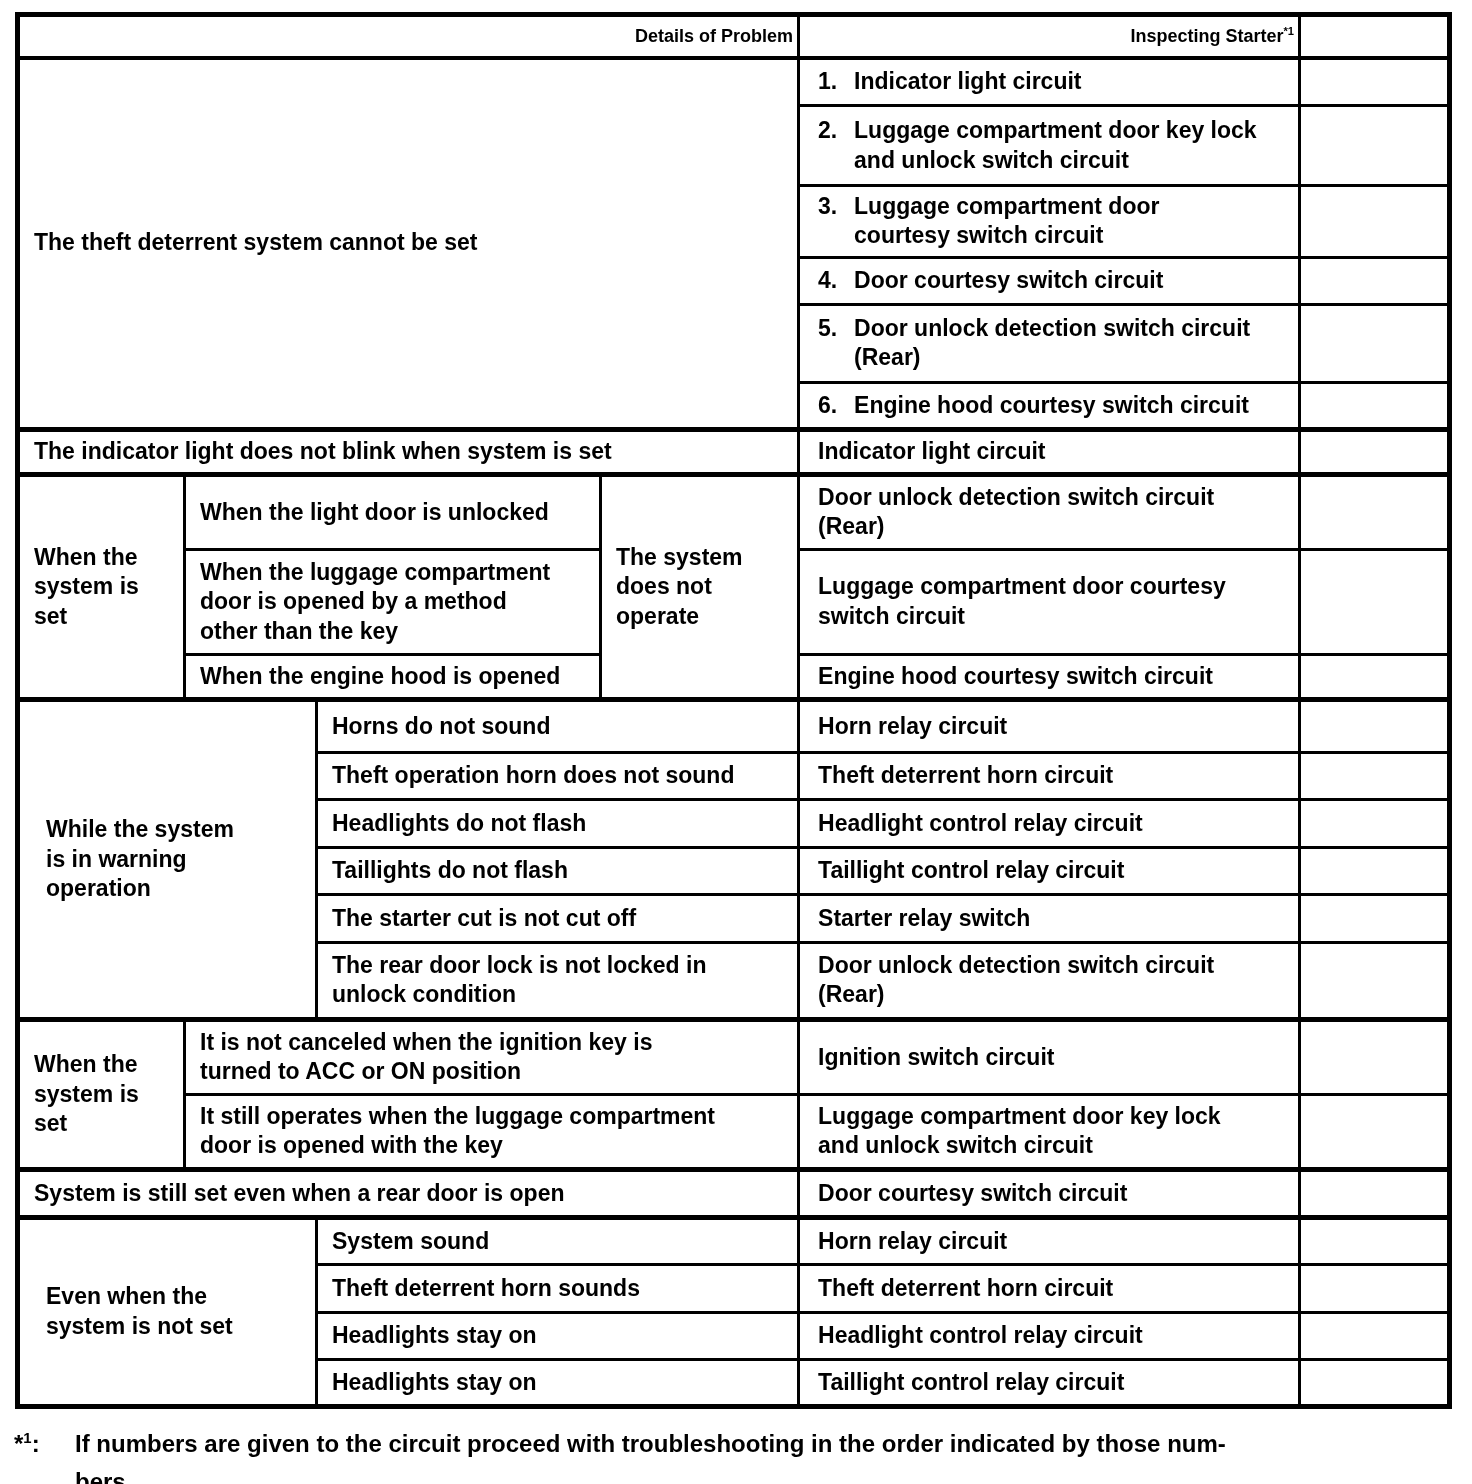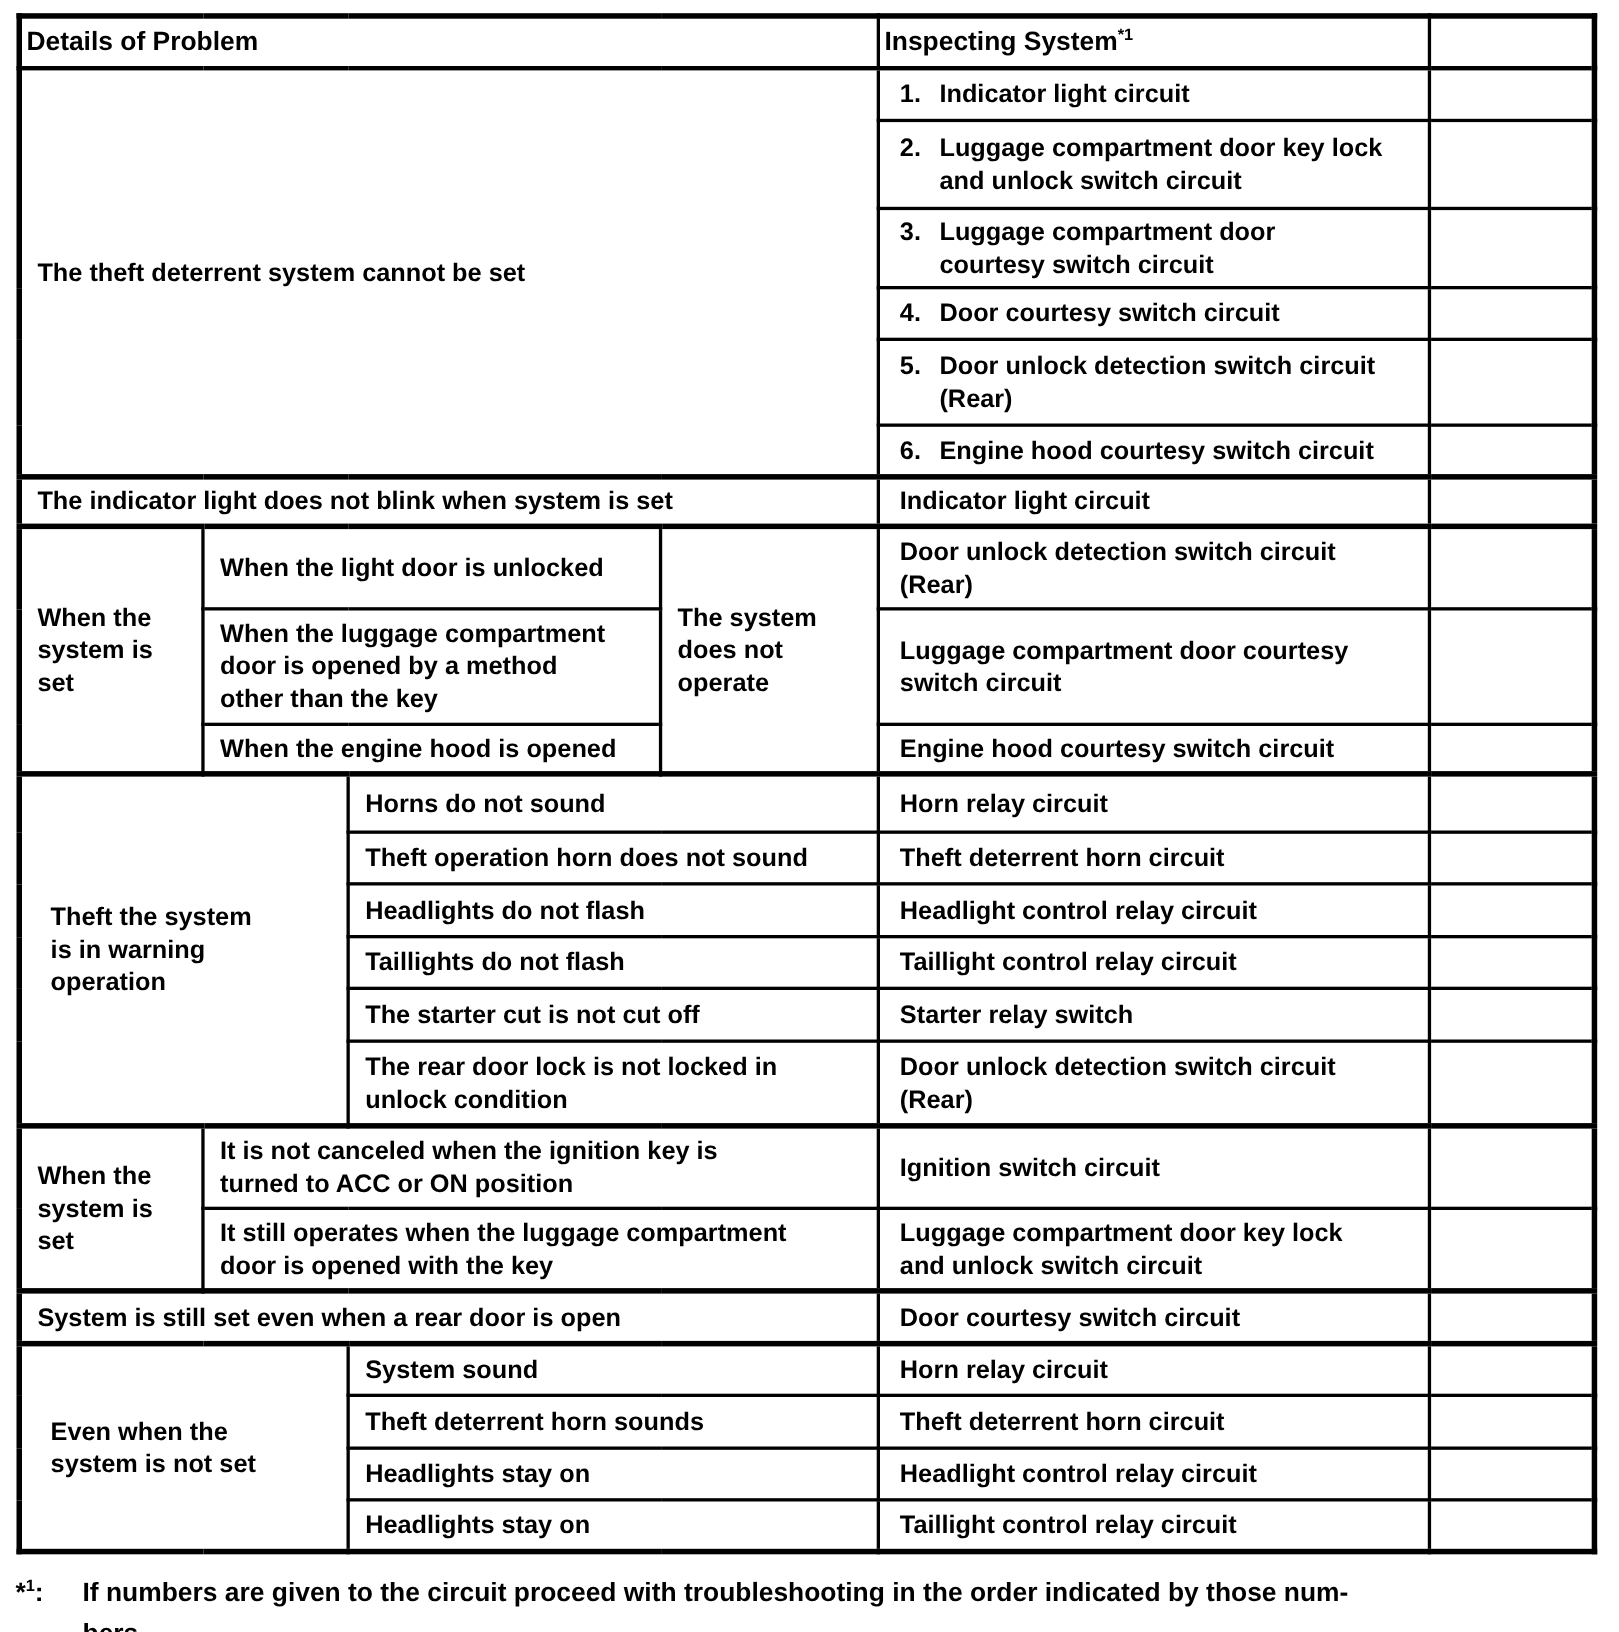--- a/index.html
+++ b/index.html
@@ -22,22 +22,22 @@
   }
   td, th {
     border: 3px solid #000;
     vertical-align: middle;
     font-size: 23px;
     line-height: 1.28;
     padding: 5px 10px 5px 14px;
     overflow: hidden;
   }
   th {
-    font-size: 24px;
-    text-align: left;
+    font-size: 18px;
+    text-align: right;
     padding: 6px 4px;
   }
   tr.hdr th { border-bottom-width: 4px; }
   tr.sec td { border-top-width: 5px; }
   [data-bind] { white-space: pre-line; }
   td.circuit { padding-left: 18px; }
   td.glabel2 { padding-left: 26px; }
   td.check { padding: 0; }
   .num-item { display: flex; align-items: flex-start; }
   .num-item .num { flex: 0 0 36px; width: 36px; }
@@ -64,21 +64,21 @@
       <col style="width:132px">
       <col style="width:284px">
     <col style="width:198px">
       <col style="width:501px">
       <col style="width:150px">
   </colgroup>
 
   <tbody>
       <tr class="hdr" style="height:43px">
     <th colspan="4" data-bind="header.details">Details of Problem</th>
-    <th><span data-bind="header.inspecting">Inspecting System</span><sup data-bind="header.inspecting_sup">*1</sup></th>
+    <th><span data-bind="header.inspecting">Inspecting Starter</span><sup data-bind="header.inspecting_sup">*1</sup></th>
     <th></th>
   </tr>
 
   <tr style="height:48px">
     <td colspan="4" rowspan="6" data-bind="sections.cannot_set.problem">The theft deterrent system cannot be set</td>
     <td class="circuit">
           <div class="num-item">
             <span class="num" data-bind="sections.cannot_set.circuits.0.num">1.</span>
             <span data-bind="sections.cannot_set.circuits.0.text">Indicator light circuit</span>
           </div>
@@ -160,21 +160,21 @@
 switch circuit</td>
     <td class="check"></td>
   </tr>
   <tr style="height:45px">
     <td colspan="2" data-bind="sections.system_set_no_operate.rows.2.condition">When the engine hood is opened</td>
     <td class="circuit" data-bind="sections.system_set_no_operate.rows.2.circuit">Engine hood courtesy switch circuit</td>
     <td class="check"></td>
   </tr>
 
   <tr class="sec" style="height:53px">
-    <td colspan="2" rowspan="6" class="glabel2" data-bind="sections.warning_operation.group_label">Theft the system
+    <td colspan="2" rowspan="6" class="glabel2" data-bind="sections.warning_operation.group_label">While the system
 is in warning
 operation</td>
     <td colspan="2" data-bind="sections.warning_operation.rows.0.condition">Horns do not sound</td>
     <td class="circuit" data-bind="sections.warning_operation.rows.0.circuit">Horn relay circuit</td>
     <td class="check"></td>
   </tr>
   <tr style="height:47px">
     <td colspan="2" data-bind="sections.warning_operation.rows.1.condition">Theft operation horn does not sound</td>
     <td class="circuit" data-bind="sections.warning_operation.rows.1.circuit">Theft deterrent horn circuit</td>
     <td class="check"></td>

